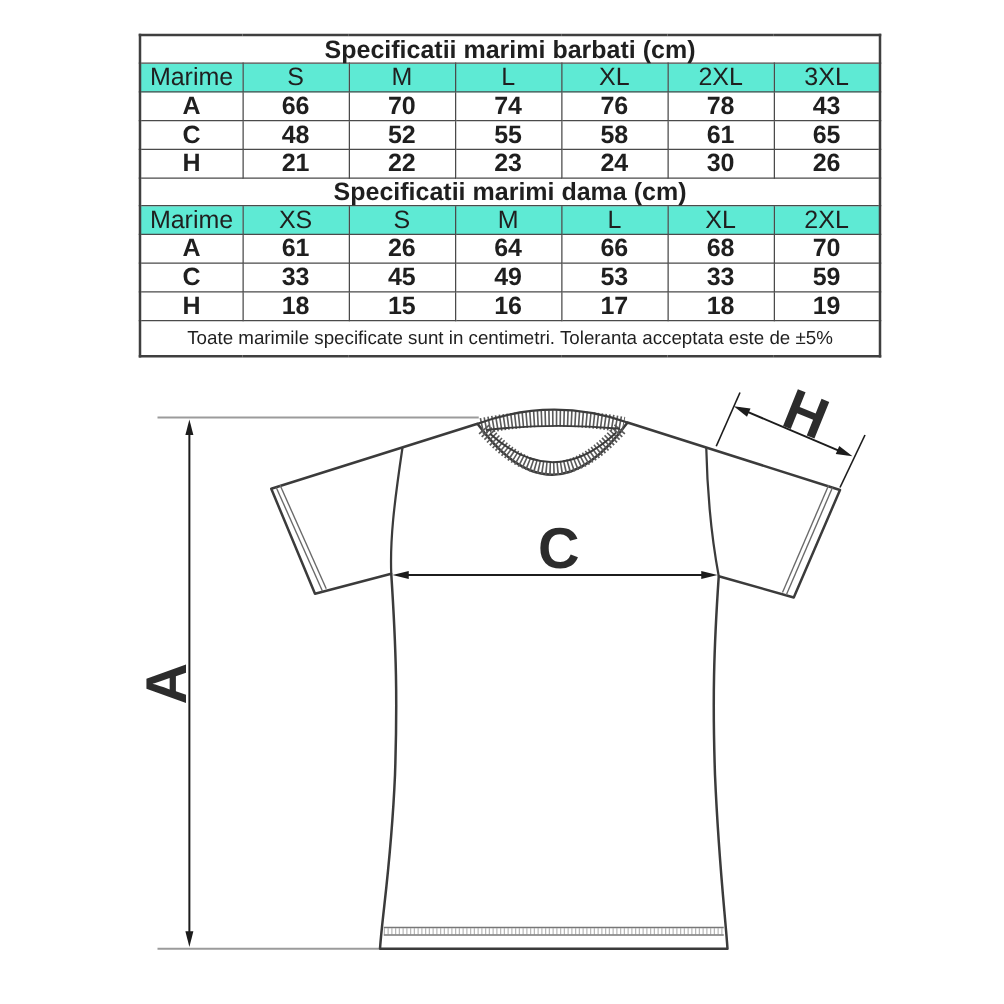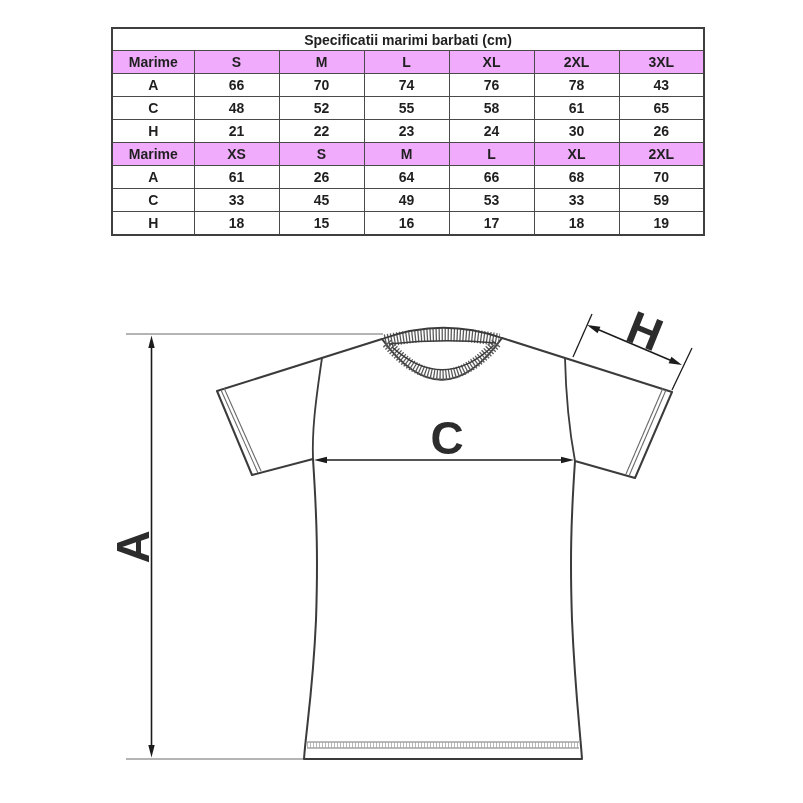--- a/index.html
+++ b/index.html
@@ -12,27 +12,27 @@
   table.size-chart{
     border-collapse:collapse;table-layout:fixed;width:594px;
     border:2px solid #3f3f3f;
     font-family:"Liberation Sans", sans-serif;
     color:#1f1f1f;
   }
   table.size-chart td, table.size-chart th{
     border:1px solid #4a4a4a;
     text-align:center;vertical-align:middle;
     padding:0;line-height:1;
-    font-size:14px;
+    font-size:20px;
   }
   table.size-chart td.title{
     height:21px;font-weight:700;background:#ffffff;
   }
   table.size-chart th{
-    height:22px;font-weight:700;background:#f0abfc;
+    height:22px;font-weight:400;background:#5eead4;
   }
   table.size-chart td.cell, table.size-chart td.rowlabel{
     height:22px;font-weight:700;background:#ffffff;
   }
   table.size-chart td.noterow{
     height:27px;font-size:15px;font-weight:400;background:#ffffff;
   }
   
   svg.diagram{position:absolute;left:0;top:0;}
   .shape-label{
@@ -88,20 +88,23 @@
         <tr>
           <td class="rowlabel">H</td>
           <td class="cell">21</td>
           <td class="cell">22</td>
           <td class="cell">23</td>
           <td class="cell">24</td>
           <td class="cell">30</td>
           <td class="cell">26</td>
         </tr>
         <tr>
+          <td colspan="7" class="title">Specificatii marimi dama (cm)</td>
+        </tr>
+        <tr>
           <th>Marime</th>
           <th>XS</th>
           <th>S</th>
           <th>M</th>
           <th>L</th>
           <th>XL</th>
           <th>2XL</th>
         </tr>
         <tr>
           <td class="rowlabel">A</td>
@@ -122,20 +125,23 @@
           <td class="cell">59</td>
         </tr>
         <tr>
           <td class="rowlabel">H</td>
           <td class="cell">18</td>
           <td class="cell">15</td>
           <td class="cell">16</td>
           <td class="cell">17</td>
           <td class="cell">18</td>
           <td class="cell">19</td>
+        </tr>
+        <tr>
+          <td colspan="7" class="noterow">Toate marimile specificate sunt in centimetri. Toleranta acceptata este de ±5%</td>
         </tr>
       </tbody>
   </table>
 </div>
 
 <svg class="diagram" width="803" height="803" viewBox="0 0 803 803">
 
   <line x1="126" y1="334" x2="383" y2="334" stroke="#9b9b9b" stroke-width="1.6"></line>
   <line x1="126" y1="759" x2="332" y2="759" stroke="#9b9b9b" stroke-width="1.6"></line>
 

